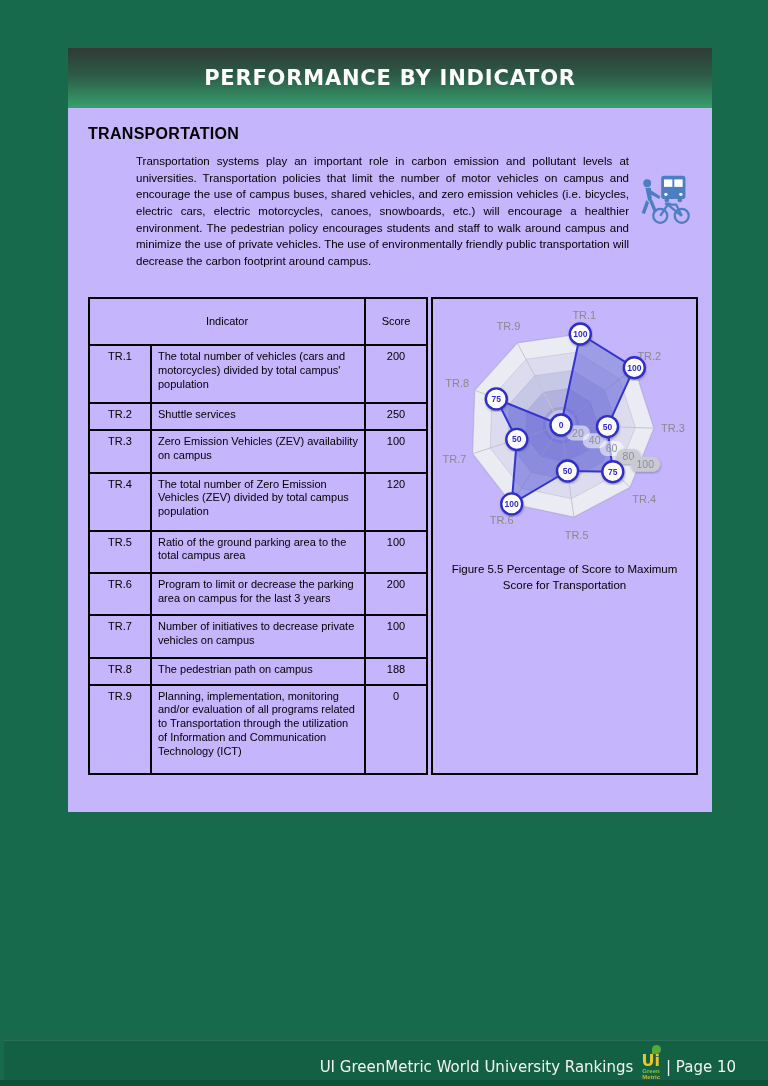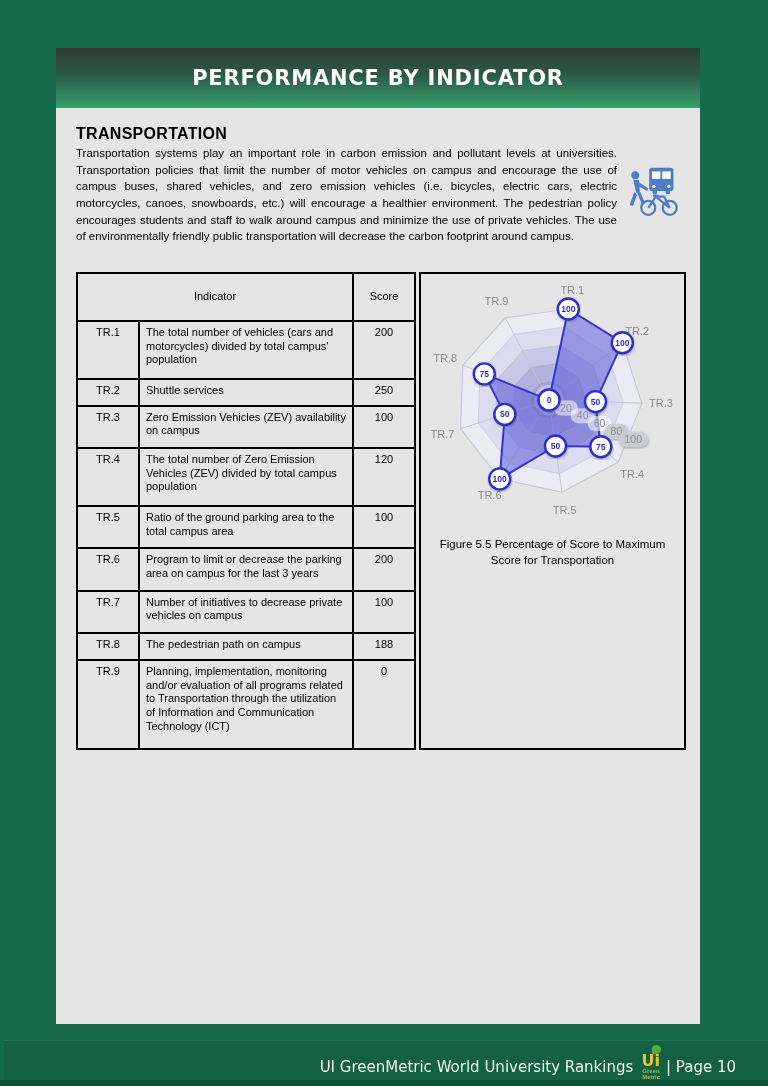--- a/index.html
+++ b/index.html
@@ -1,25 +1,25 @@
 <!DOCTYPE html>
 <html><head>
 <meta charset="utf-8">
 <style>
   html,body{margin:0;padding:0;}
   body{width:768px;height:1086px;position:relative;font-family:"Liberation Sans",sans-serif;overflow:hidden;}
   .bg{position:absolute;inset:0;background:#186A4C;}
-  .sheet{position:absolute;left:56px;top:48px;width:644px;height:976px;background:#e5e5e5;}
+  .sheet{position:absolute;left:68px;top:48px;width:644px;height:764px;background:#c4b5fd;}
   .band{position:absolute;left:0;top:0;width:644px;height:60px;
         background:linear-gradient(180deg,#2F3B36 0%,#2C5A47 45%,#36A06C 100%);
         display:flex;align-items:center;justify-content:center;}
   .band h1{margin:0;color:#ffffff;font-family:"DejaVu Sans",sans-serif;font-size:21px;font-weight:bold;letter-spacing:0.8px;}
   .content{position:absolute;left:20px;top:60px;width:604px;}
-  h2.section{margin:17px 0 2px 0;font-size:16px;font-weight:bold;color:#000;letter-spacing:0.3px;}
-  .pararow{display:flex;align-items:flex-start;}
+  h2.section{margin:17px 0 10px 0;font-size:16px;font-weight:bold;color:#000;letter-spacing:0.3px;}
+  .pararow{display:flex;align-items:flex-start;margin-left:48px;}
   .para{width:543px;font-size:11.5px;line-height:1.45;color:#000;text-align:justify;}
   .hero-icon{width:56px;height:56px;margin-left:7px;margin-top:18px;flex:0 0 auto;}
   .datarow{display:flex;margin-top:27px;align-items:flex-start;}
   table.ind{border-collapse:collapse;table-layout:fixed;width:338px;height:478px;font-size:11px;}
   table.ind col.c1{width:62px;} table.ind col.c2{width:214px;} table.ind col.c3{width:62px;}
   table.ind th,table.ind td{border:2px solid #000;vertical-align:top;padding:4px 6px;line-height:1.25;color:#000;}
   table.ind th{font-weight:normal;text-align:center;padding:16px 2px;}
   td.code{text-align:center;}
   td.score{text-align:center;}
   .chartbox{margin-left:3px;width:267px;height:474px;border:2px solid #000;position:relative;}

